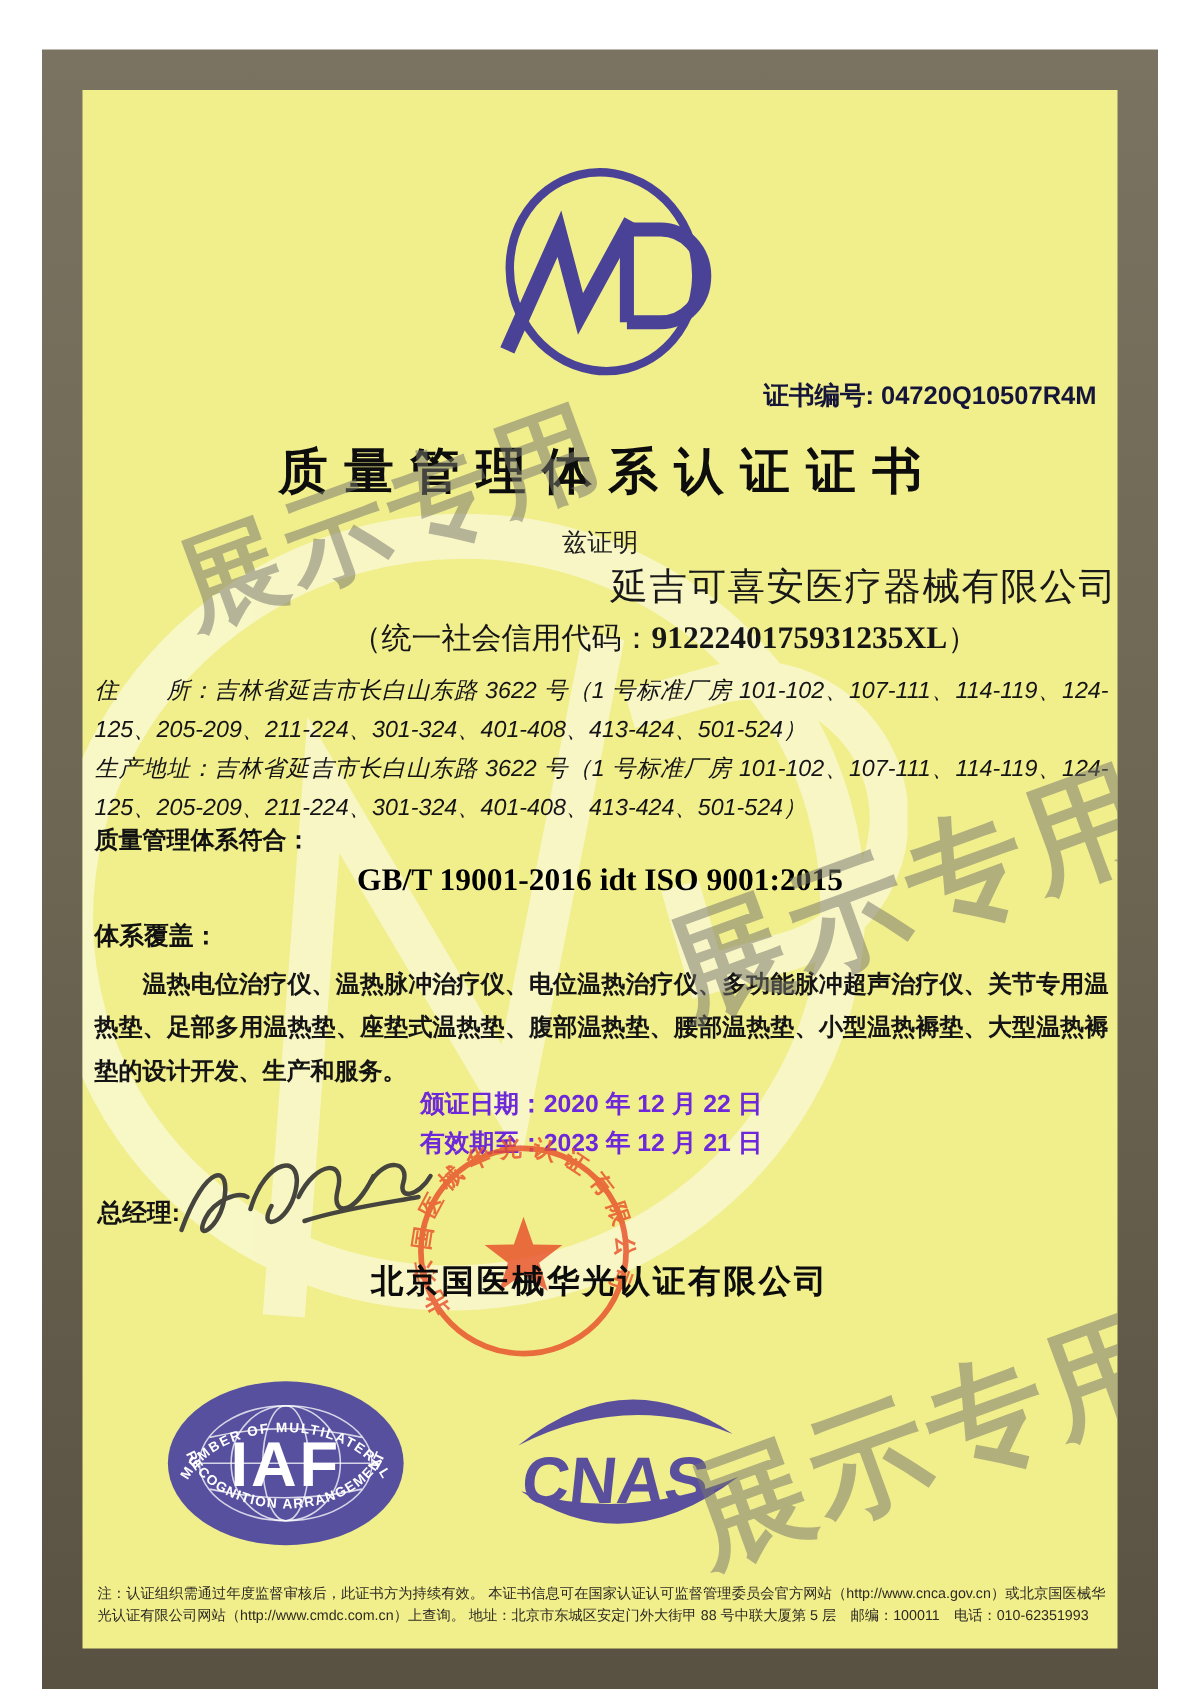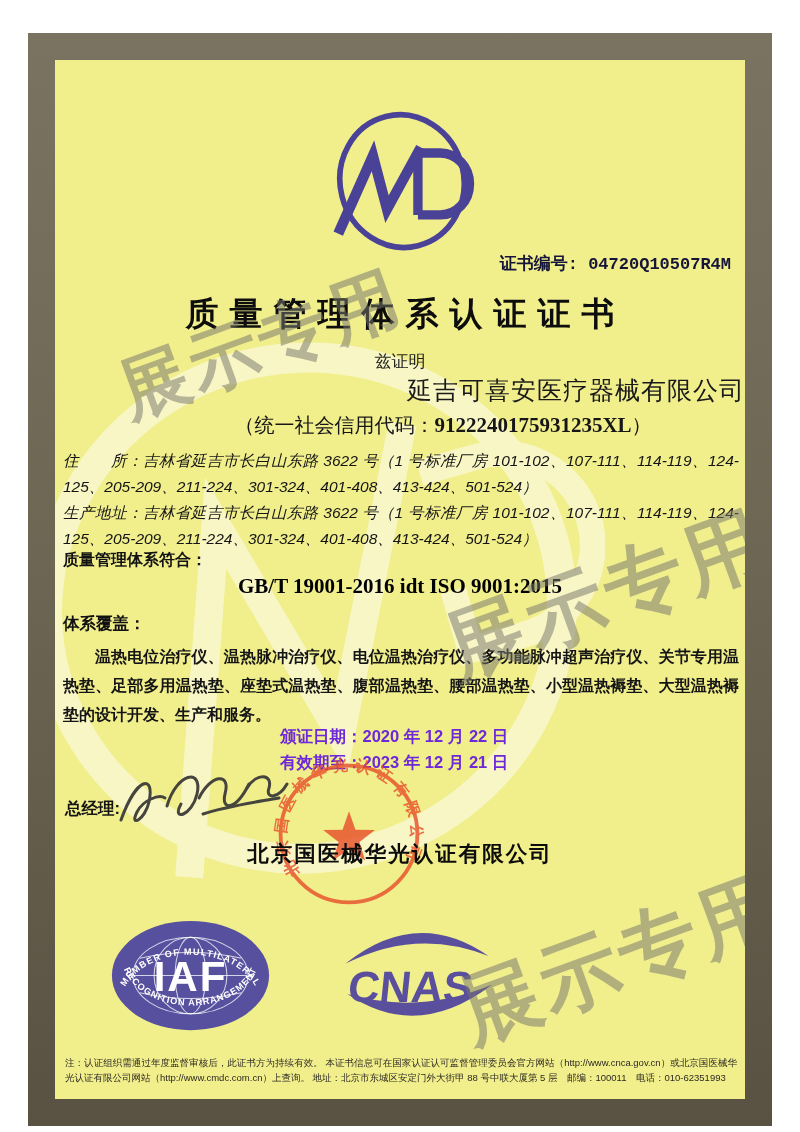--- a/index.html
+++ b/index.html
@@ -16,21 +16,21 @@
     position:absolute;left:27px;top:27px;right:27px;bottom:27px;
     background:#f1ee8c;overflow:hidden;
   }
   
   .md-ghost{position:absolute;left:-50px;top:250px;width:600px;height:600px;opacity:.5;z-index:1;pointer-events:none;}
   
   .content{position:absolute;inset:0;z-index:3;}
   .md-logo{position:absolute;left:272px;top:48px;width:150px;height:150px;}
   .cert-no{
     position:absolute;top:192px;right:14px;
-    font-family:Liberation Mono, monospace;font-weight:bold;font-size:17px;color:#15153a;
+    font-family:Liberation Sans, sans-serif;font-weight:bold;font-size:17px;color:#15153a;
   }
   .title{
     position:absolute;top:232px;left:0;width:100%;text-align:center;
     font-size:33px;font-weight:900;letter-spacing:11px;color:#0d0d0d;text-indent:11px;
   }
   .certify{position:absolute;top:290px;left:0;width:100%;text-align:center;font-size:17px;color:#1e1e1e;}
   .company{position:absolute;top:314px;left:0;width:100%;text-align:right;font-size:25px;color:#191919;letter-spacing:1px;}
   .credit{position:absolute;top:352px;left:0;width:100%;text-align:center;font-size:20px;color:#161616;padding-left:43px;}
   .credit .code{font-family:"Liberation Serif",serif;font-weight:bold;font-size:21px;}
   .addresses{position:absolute;top:388px;left:8px;right:6px;font-size:15.5px;line-height:26px;color:#141414;text-align:justify;}

